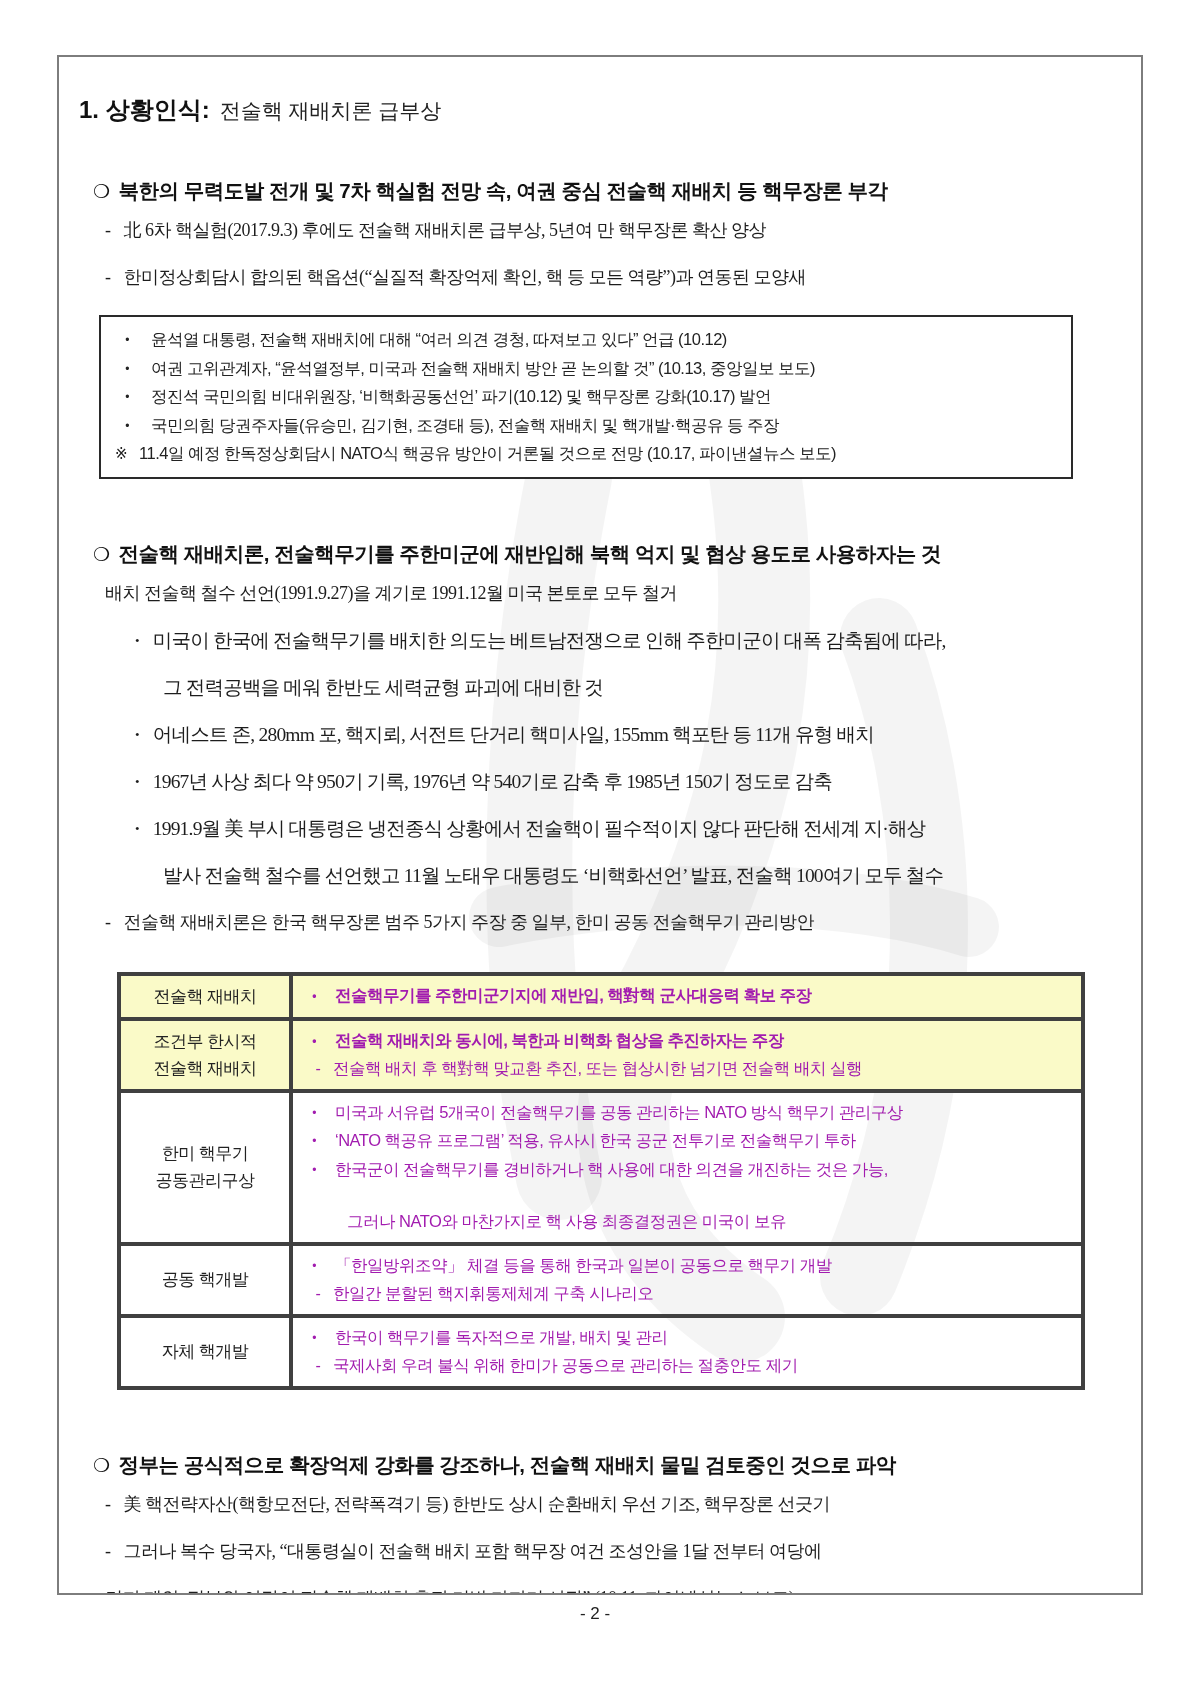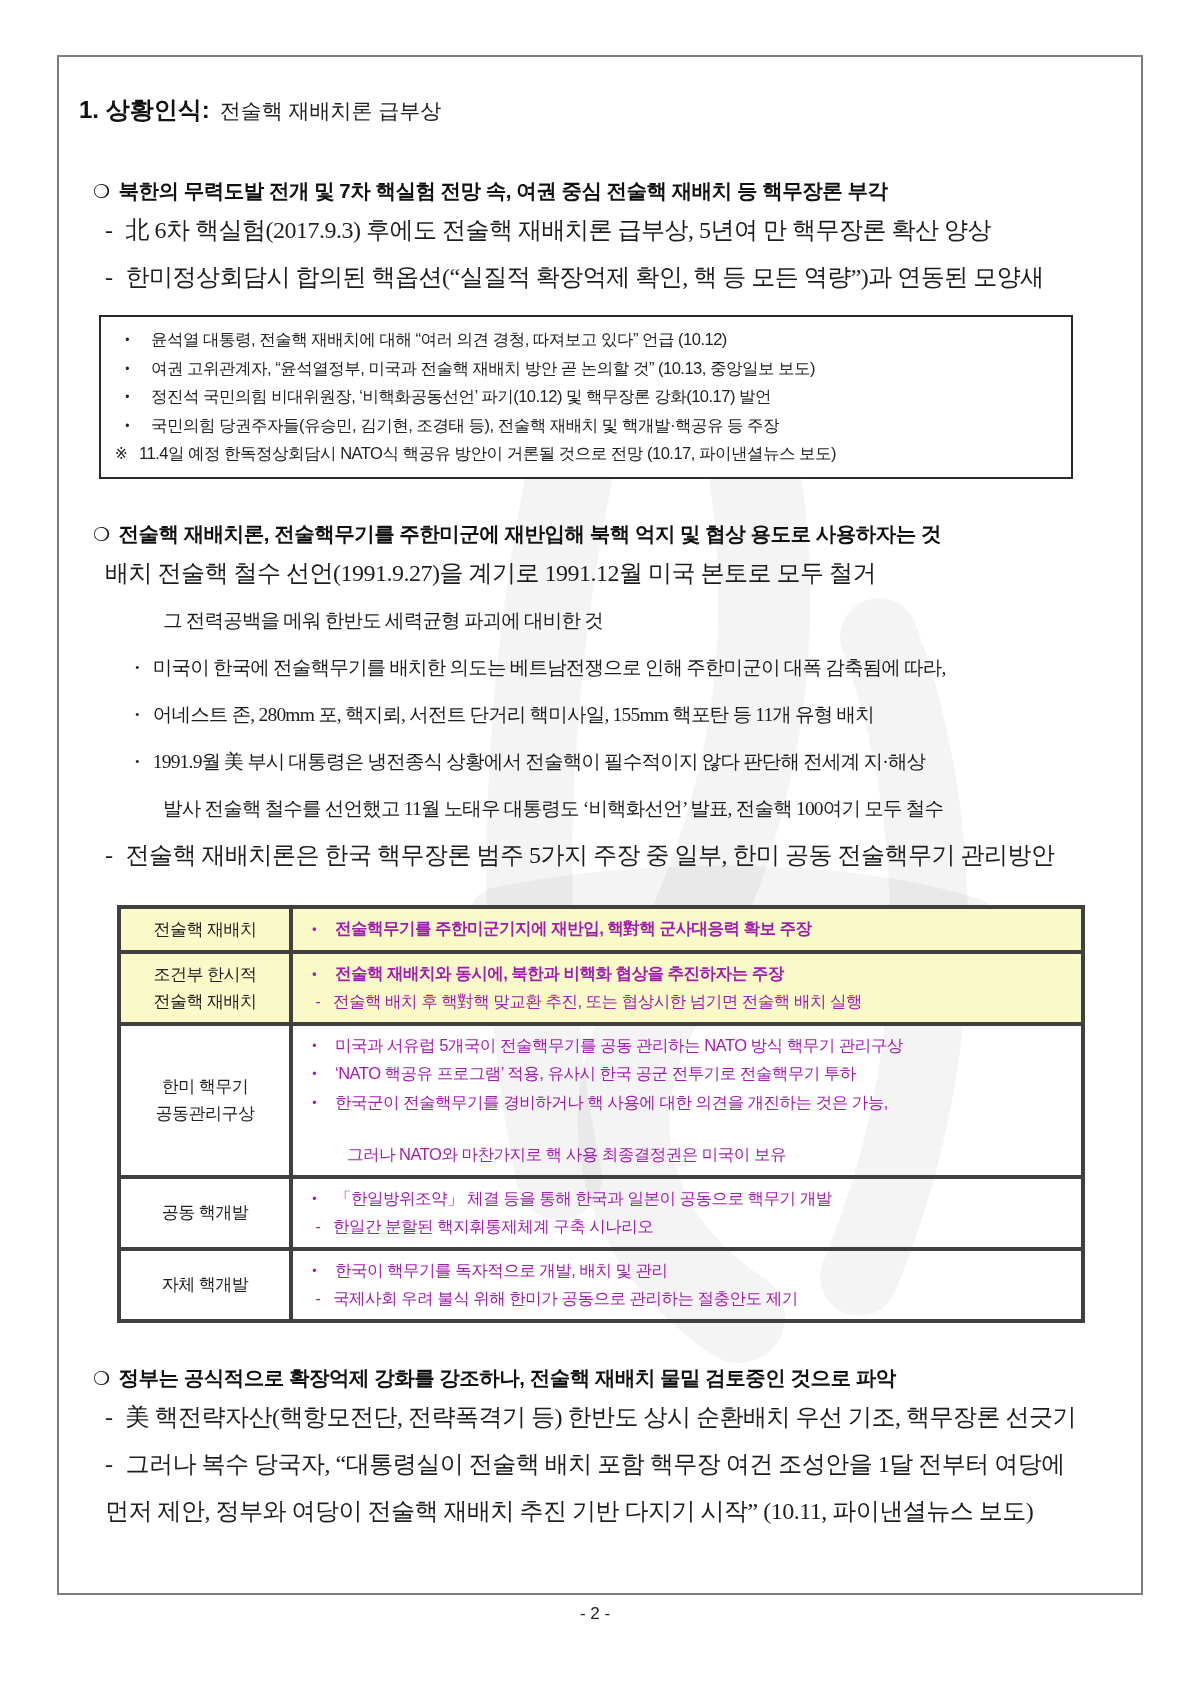--- a/index.html
+++ b/index.html
@@ -25,21 +25,21 @@
   .doc-title .t-sub { font-size:21px; font-weight:normal; margin-left:10px; color:#222; }
 
   .sec-head {
     font-family:"Liberation Sans","DejaVu Sans",sans-serif;
     font-weight:bold; font-size:20.5px; color:#111;
     margin:50px 0 0 14px; letter-spacing:-0.5px; line-height:30px;
   }
   .sec-head .circ { font-weight:bold; font-size:19px; margin-right:9px; }
 
   .dash-line {
-    font-size:24px; line-height:47px; margin-left:26px; color:#1d1d1d;
+    font-size:18px; line-height:47px; margin-left:26px; color:#1d1d1d;
     letter-spacing:-0.5px;
   }
   .dash-line .mk { margin-right:13px; }
   .cont-line { }
 
   .quote-box {
     border:2px solid #2a2a2a; margin:14px 28px 16px 20px;
     padding:9px 10px 9px 6px; background:#ffffff;
   }
   .qb-line {
@@ -70,21 +70,21 @@
   .tl { display:block; }
   .tl .m { display:inline-block; width:18px; text-align:center; margin:0 12px 0 8px; font-size:12px; vertical-align:1px; }
   .tl .m.dashm { font-size:16px; vertical-align:0; margin:0 6px 0 12px; }
   .tl.indent { padding-left:50px;margin-top:24px; }
   .tl.b { font-weight:bold; }
 
   .footer {
     position:absolute; left:0; top:1604px; width:1190px; text-align:center;
     font-size:17px; color:#222; font-family:"Liberation Sans","DejaVu Sans",sans-serif;
   }
-  .gap-s2 { margin-top:40px; }
+  .gap-s2 { margin-top:60px; }
 </style>
 </head>
 <body>
 
 <div class="frame">
 
   <div class="watermark">
     <svg width="760" height="1000" viewBox="0 0 760 1000">
       <g fill="none" stroke="#000000" stroke-opacity="0.045" stroke-linecap="round">
         <path d="M250 60 C 210 260, 190 520, 240 760" stroke-width="86"></path>
@@ -131,28 +131,31 @@
     </div>
 
     <div class="sec-head gap-s2">
       <span class="circ">❍</span><span>전술핵 재배치론, 전술핵무기를 주한미군에 재반입해 북핵 억지 및 협상 용도로 사용하자는 것</span>
     </div>
 
     <div class="dash-line cont-line">
       <span>배치 전술핵 철수 선언(1991.9.27)을 계기로 1991.12월 미국 본토로 모두 철거</span>
     </div>
 
+    <div class="sub-bullet">
+      <span class="bm">•</span><span>미국이 한국에 전술핵무기를 배치한 의도는 베트남전쟁으로 인해 주한미군이 대폭 감축됨에 따라,</span>
+    </div>
     <div class="sub-bullet sub-cont">
       <span>그 전력공백을 메워 한반도 세력균형 파괴에 대비한 것</span>
     </div>
     <div class="sub-bullet">
-      <span class="bm">•</span><span>미국이 한국에 전술핵무기를 배치한 의도는 베트남전쟁으로 인해 주한미군이 대폭 감축됨에 따라,</span>
-    </div>
-    <div class="sub-bullet">
       <span class="bm">•</span><span>어네스트 존, 280mm 포, 핵지뢰, 서전트 단거리 핵미사일, 155mm 핵포탄 등 11개 유형 배치</span>
+    </div>
+    <div class="sub-bullet">
+      <span class="bm">•</span><span>1967년 사상 최다 약 950기 기록, 1976년 약 540기로 감축 후 1985년 150기 정도로 감축</span>
     </div>
     <div class="sub-bullet">
       <span class="bm">•</span><span>1991.9월 美 부시 대통령은 냉전종식 상황에서 전술핵이 필수적이지 않다 판단해 전세계 지·해상</span>
     </div>
     <div class="sub-bullet sub-cont">
       <span>발사 전술핵 철수를 선언했고 11월 노태우 대통령도 ‘비핵화선언’ 발표, 전술핵 100여기 모두 철수</span>
     </div>
 
     <div class="dash-line">
       <span class="mk">-</span><span>전술핵 재배치론은 한국 핵무장론 범주 5가지 주장 중 일부, 한미 공동 전술핵무기 관리방안</span>

